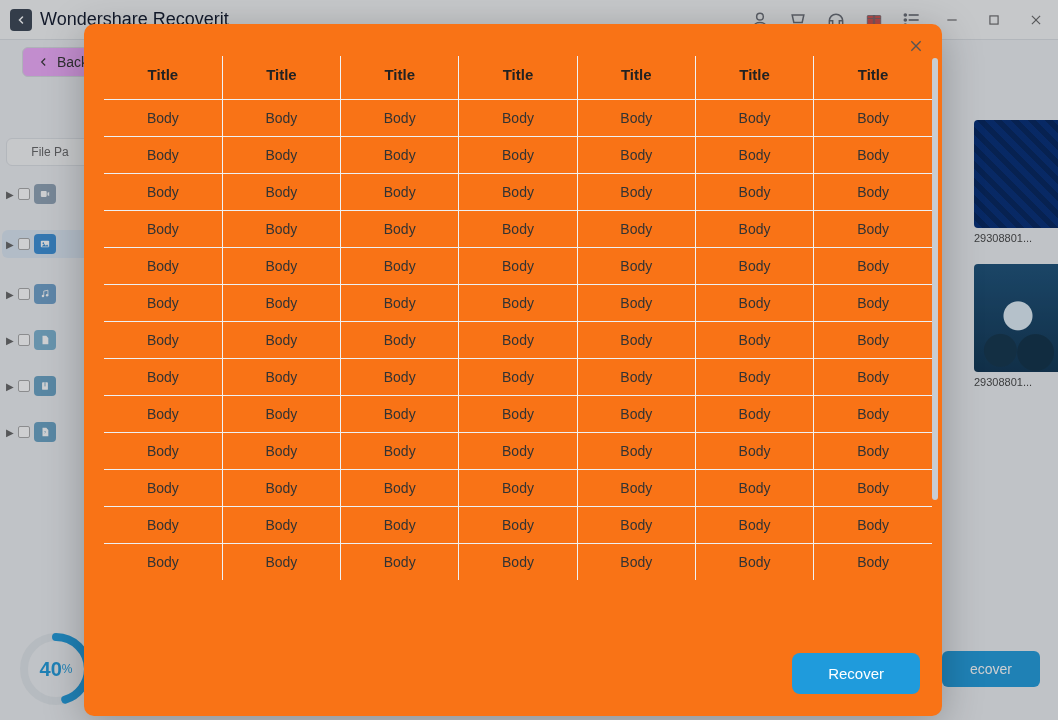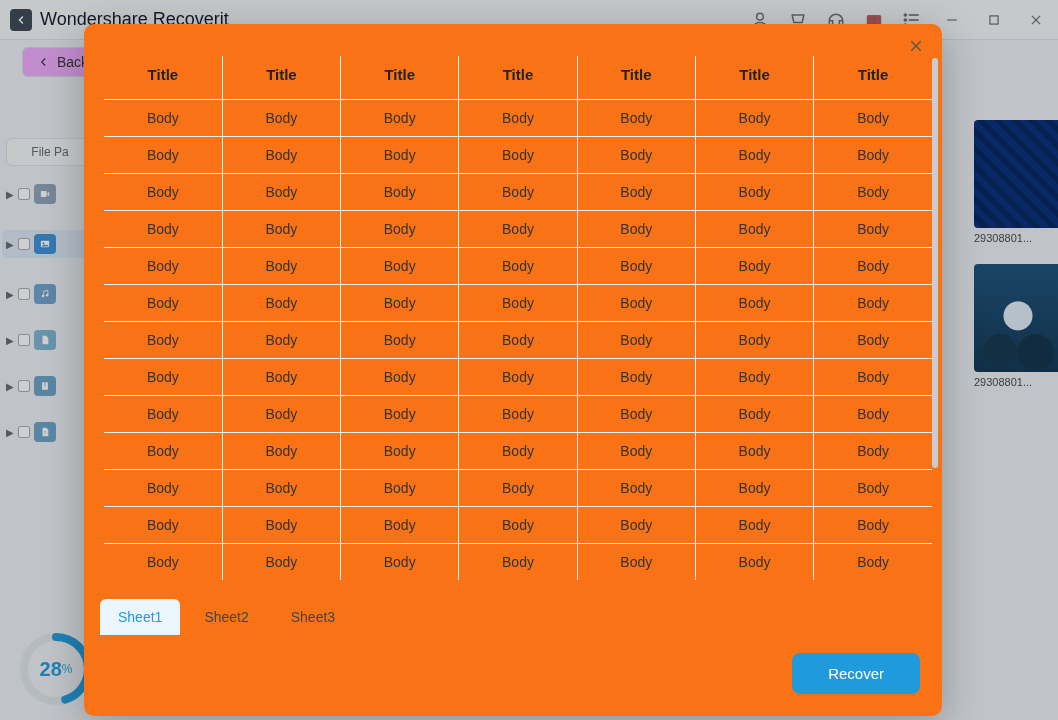--- a/index.html
+++ b/index.html
@@ -279,36 +279,37 @@
     </div>
   </div>
 
   <div class="bottom-status">
     <div class="progress-ring">
       <svg width="76" height="76" viewBox="0 0 76 76">
         <circle cx="38" cy="38" r="32" stroke="#e1e6ea" stroke-width="8" fill="none"></circle>
         <circle cx="38" cy="38" r="32" stroke="#1f9bdc" stroke-width="8" fill="none" stroke-dasharray="201" stroke-dashoffset="110" stroke-linecap="round" transform="rotate(-90 38 38)"></circle>
       </svg>
       <div class="pct">
-          <span>28</span>
+          <span>40</span>
           <small>%</small>
         </div>
     </div>
     <div style="display:flex; flex-direction:column; gap:10px;">
       <div class="pause-stop">
         <span><svg width="12" height="12" viewBox="0 0 24 24">
               <rect x="5" y="4" width="5" height="16" fill="#555"></rect>
               <rect x="14" y="4" width="5" height="16" fill="#555"></rect>
             </svg></span>
         <span><svg width="12" height="12" viewBox="0 0 24 24">
               <rect x="5" y="5" width="14" height="14" fill="#555"></rect>
             </svg></span>
       </div>
       <div class="status-text">Reading Sectors: 1720043 / 23467890</div>
     </div>
+    <button class="btm-recover">ecover</button>
   </div>
 </div>
 
 <div class="modal-backdrop"></div>
 <div class="modal">
   <div class="modal-close">
     <svg width="16" height="16" viewBox="0 0 24 24">
         <line x1="5" y1="5" x2="19" y2="19" stroke="#555" stroke-width="2"></line>
         <line x1="19" y1="5" x2="5" y2="19" stroke="#555" stroke-width="2"></line>
       </svg>
@@ -443,21 +444,16 @@
             <td>Body</td>
             <td>Body</td>
             <td>Body</td>
           </tr>
         </tbody>
     </table>
     <div class="scroll-track">
       <div class="scroll-thumb"></div>
     </div>
   </div>
-  <div class="sheet-tabs" id="sheet-tabs">
-      <div class="sheet-tab active">Sheet1</div>
-      <div class="sheet-tab">Sheet2</div>
-      <div class="sheet-tab">Sheet3</div>
-    </div>
   <div class="modal-footer">
     <button class="recover-btn">Recover</button>
   </div>
 </div>
 
 </body></html>

